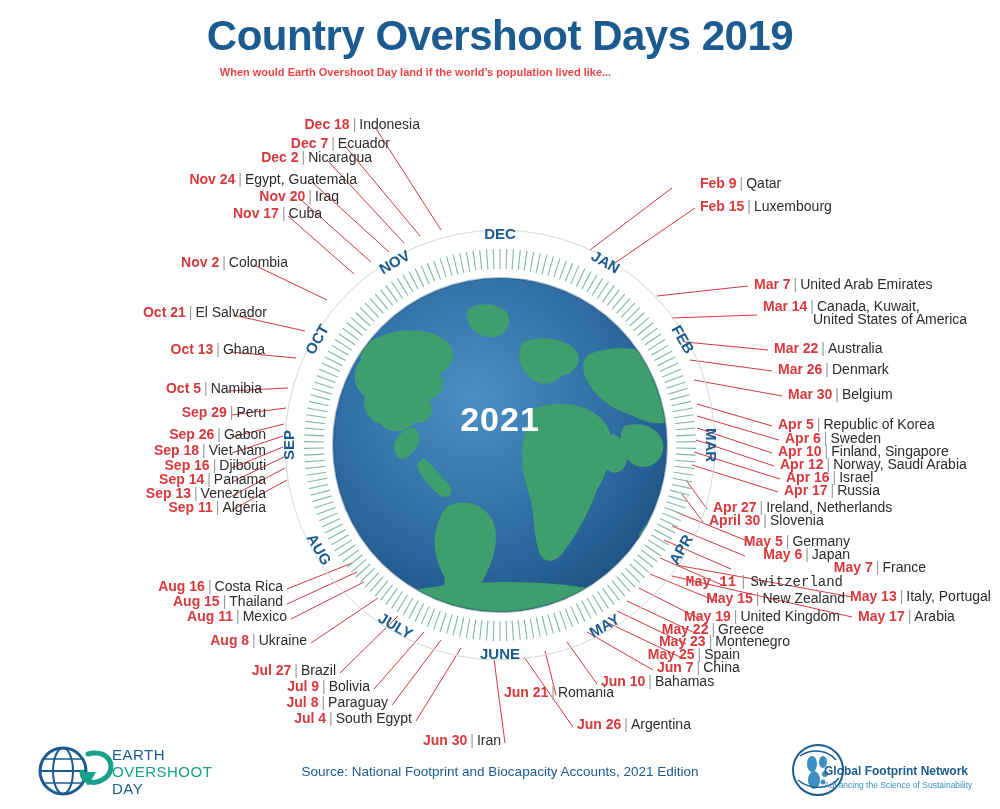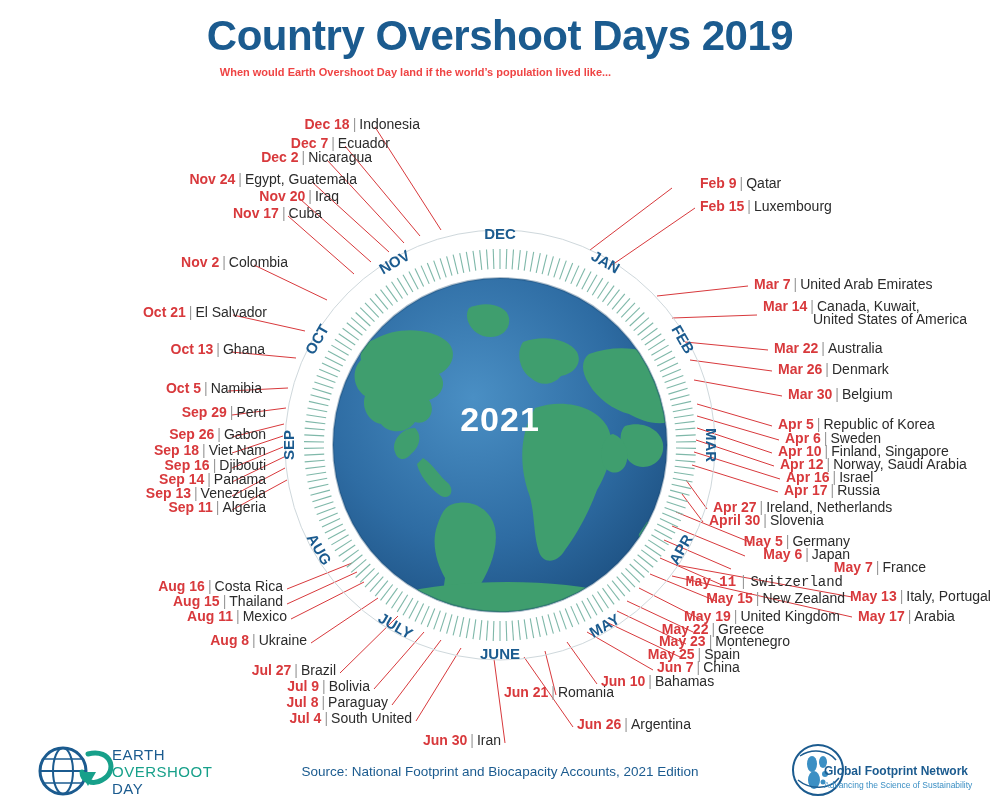--- a/index.html
+++ b/index.html
@@ -553,21 +553,21 @@
   <div class="lbl r anchor" style="left:336px; top:664px;">
     <span class="d">Jul 27</span><span class="sep">|</span><span class="n">Brazil</span>
   </div>
   <div class="lbl r anchor" style="left:370px; top:680px;">
     <span class="d">Jul 9</span><span class="sep">|</span><span class="n">Bolivia</span>
   </div>
   <div class="lbl r anchor" style="left:388px; top:696px;">
     <span class="d">Jul 8</span><span class="sep">|</span><span class="n">Paraguay</span>
   </div>
   <div class="lbl r anchor" style="left:412px; top:712px;">
-    <span class="d">Jul 4</span><span class="sep">|</span><span class="n">South United</span>
+    <span class="d">Jul 4</span><span class="sep">|</span><span class="n">South Egypt</span>
   </div>
   <div class="lbl r anchor" style="left:501px; top:734px;">
     <span class="d">Jun 30</span><span class="sep">|</span><span class="n">Iran</span>
   </div>
 
   <div class="lbl" style="left:577px; top:718px;">
     <span class="d">Jun 26</span><span class="sep">|</span><span class="n">Argentina</span>
   </div>
   <div class="lbl r anchor" style="left:614px; top:686px;">
     <span class="d">Jun 21</span><span class="sep">|</span><span class="n">Romania</span>

